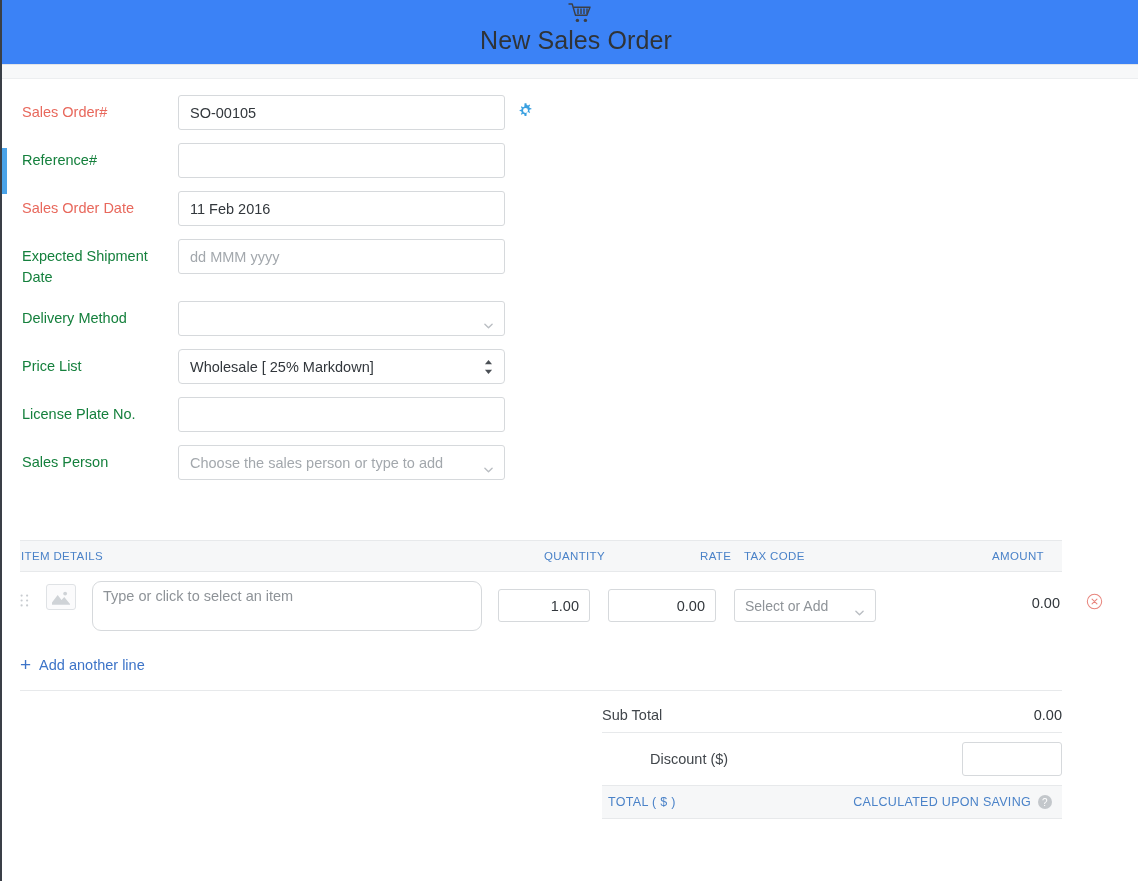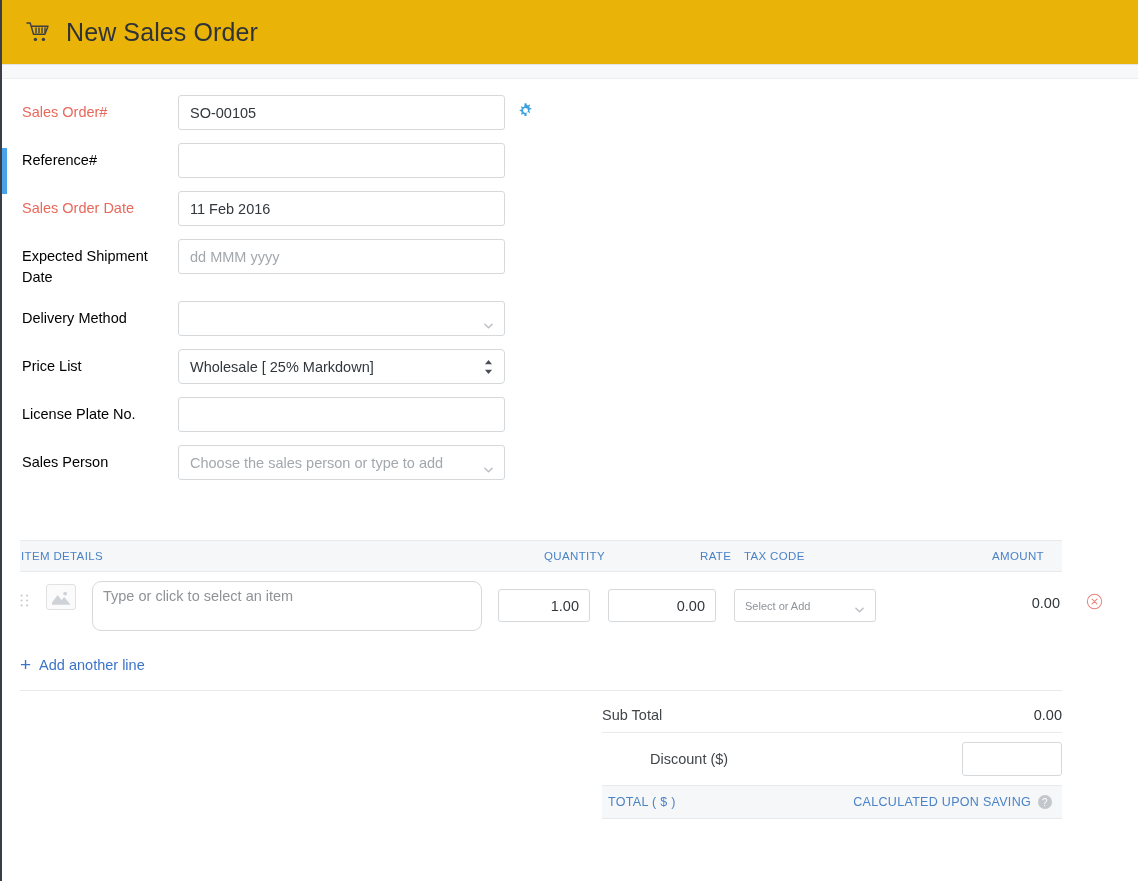--- a/index.html
+++ b/index.html
@@ -27,23 +27,23 @@
   .scroll-thumb {
     position: absolute; left: 2px; top: 148px;
     width: 5px; height: 46px;
     background: #4aa3e8;
   }
 
   
   .header {
     position: absolute; left: 2px; top: 0;
     width: 1136px; height: 65px;
-    background: #eab308;
+    background: #3b82f6;
     border-bottom: 1px solid #e2e4e7;
-    display: flex; align-items: center;
+    display: flex; align-items: center; flex-direction: column;
   }
   .cart-icon {
     margin-left: 22px;
     width: 30px; height: 26px;
     display: flex; align-items: center; justify-content: center;
     color: #3c3f44;
   }
   .page-title {
     margin-left: 12px;
     font-size: 25px;
@@ -67,21 +67,21 @@
     display: flex;
     align-items: flex-start;
     margin-bottom: 13px;
     min-height: 35px;
   }
   .field-label {
     width: 178px;
     padding-left: 22px;
     padding-top: 7px;
     font-size: 14.5px;
-    color: #000000;
+    color: #15803d;
     line-height: 21px;
   }
   .field-label.required { color: #e8685c; }
   .field-control { position: relative; }
 
   .txt {
     width: 327px; height: 35px;
     border: 1px solid #d6d9dc;
     border-radius: 3px;
     background: #ffffff;
@@ -207,21 +207,21 @@
   }
   .num-qty  { left: 478px; width: 92px; }
   .num-rate { left: 588px; width: 108px; }
 
   .taxsel {
     position: absolute; left: 714px; top: 17px;
     width: 142px; height: 33px;
     border: 1px solid #d6d9dc;
     border-radius: 3px;
     background: #ffffff;
-    font-size: 11px;
+    font-size: 14px;
     color: #8e9398;
     display: flex; align-items: center;
     padding: 10px 10px;
     cursor: pointer;
   }
   .amount-cell {
     position: absolute; left: 930px; top: 23px;
     width: 110px;
     text-align: right;
     font-size: 14.5px;

